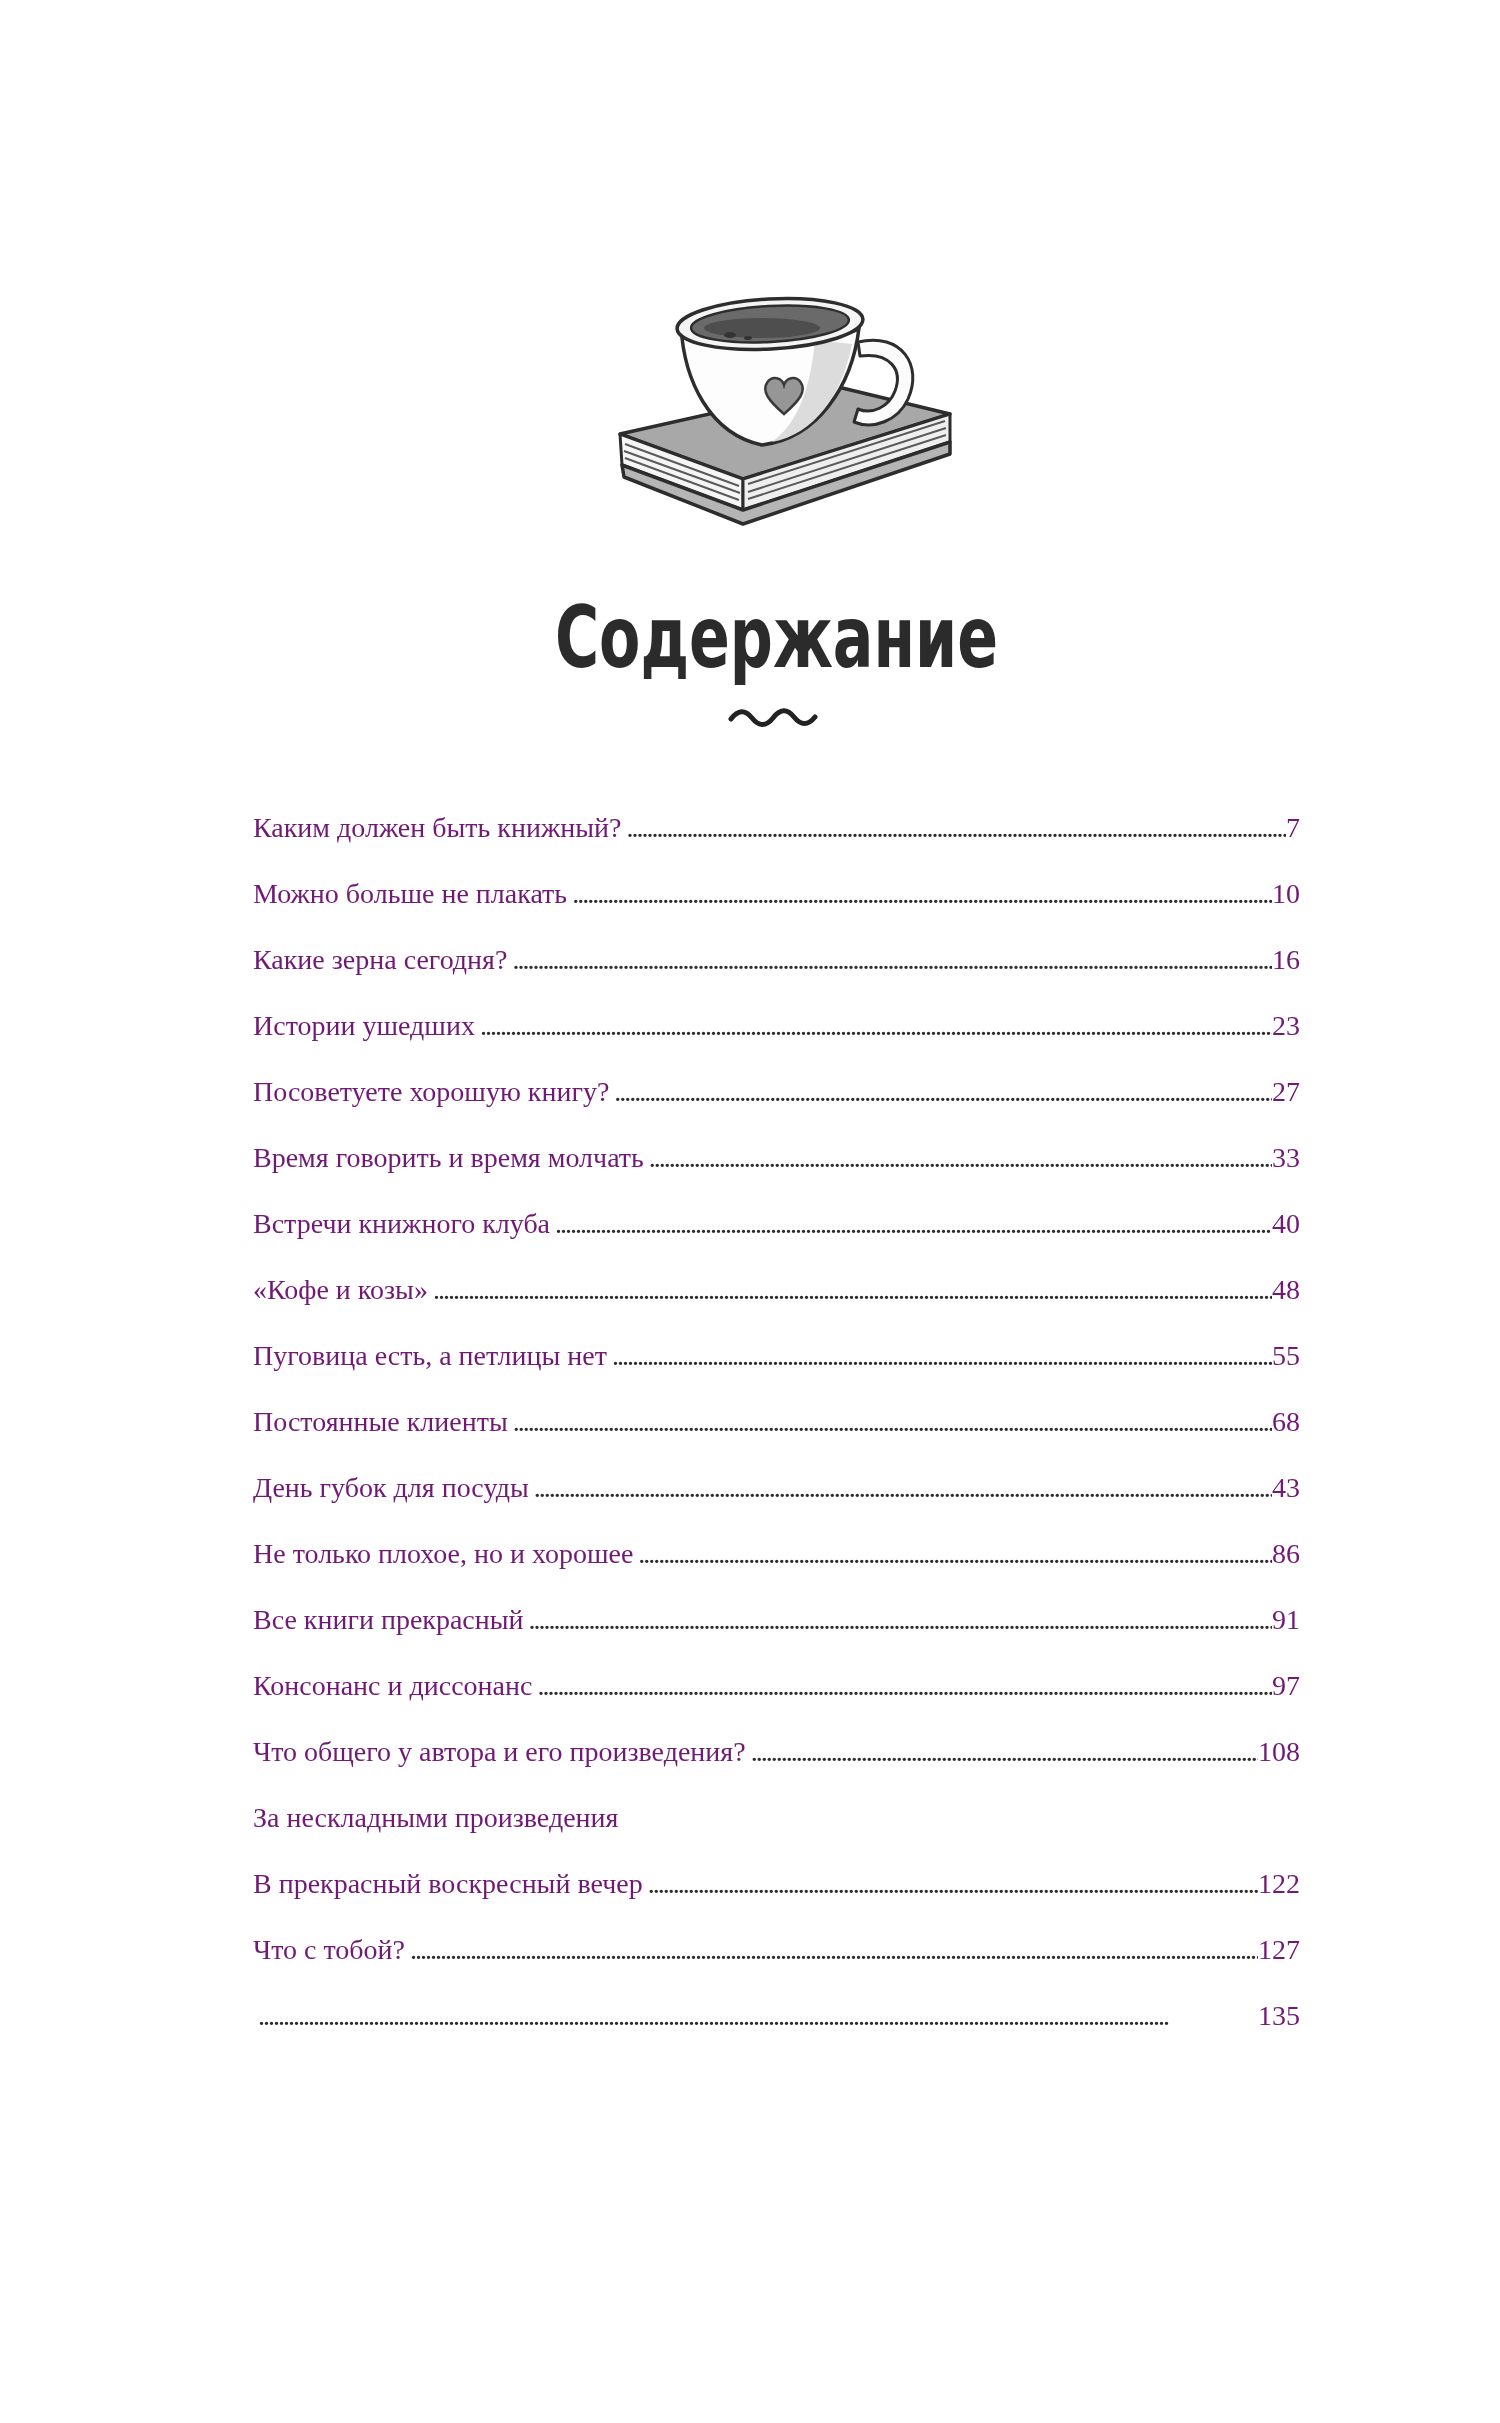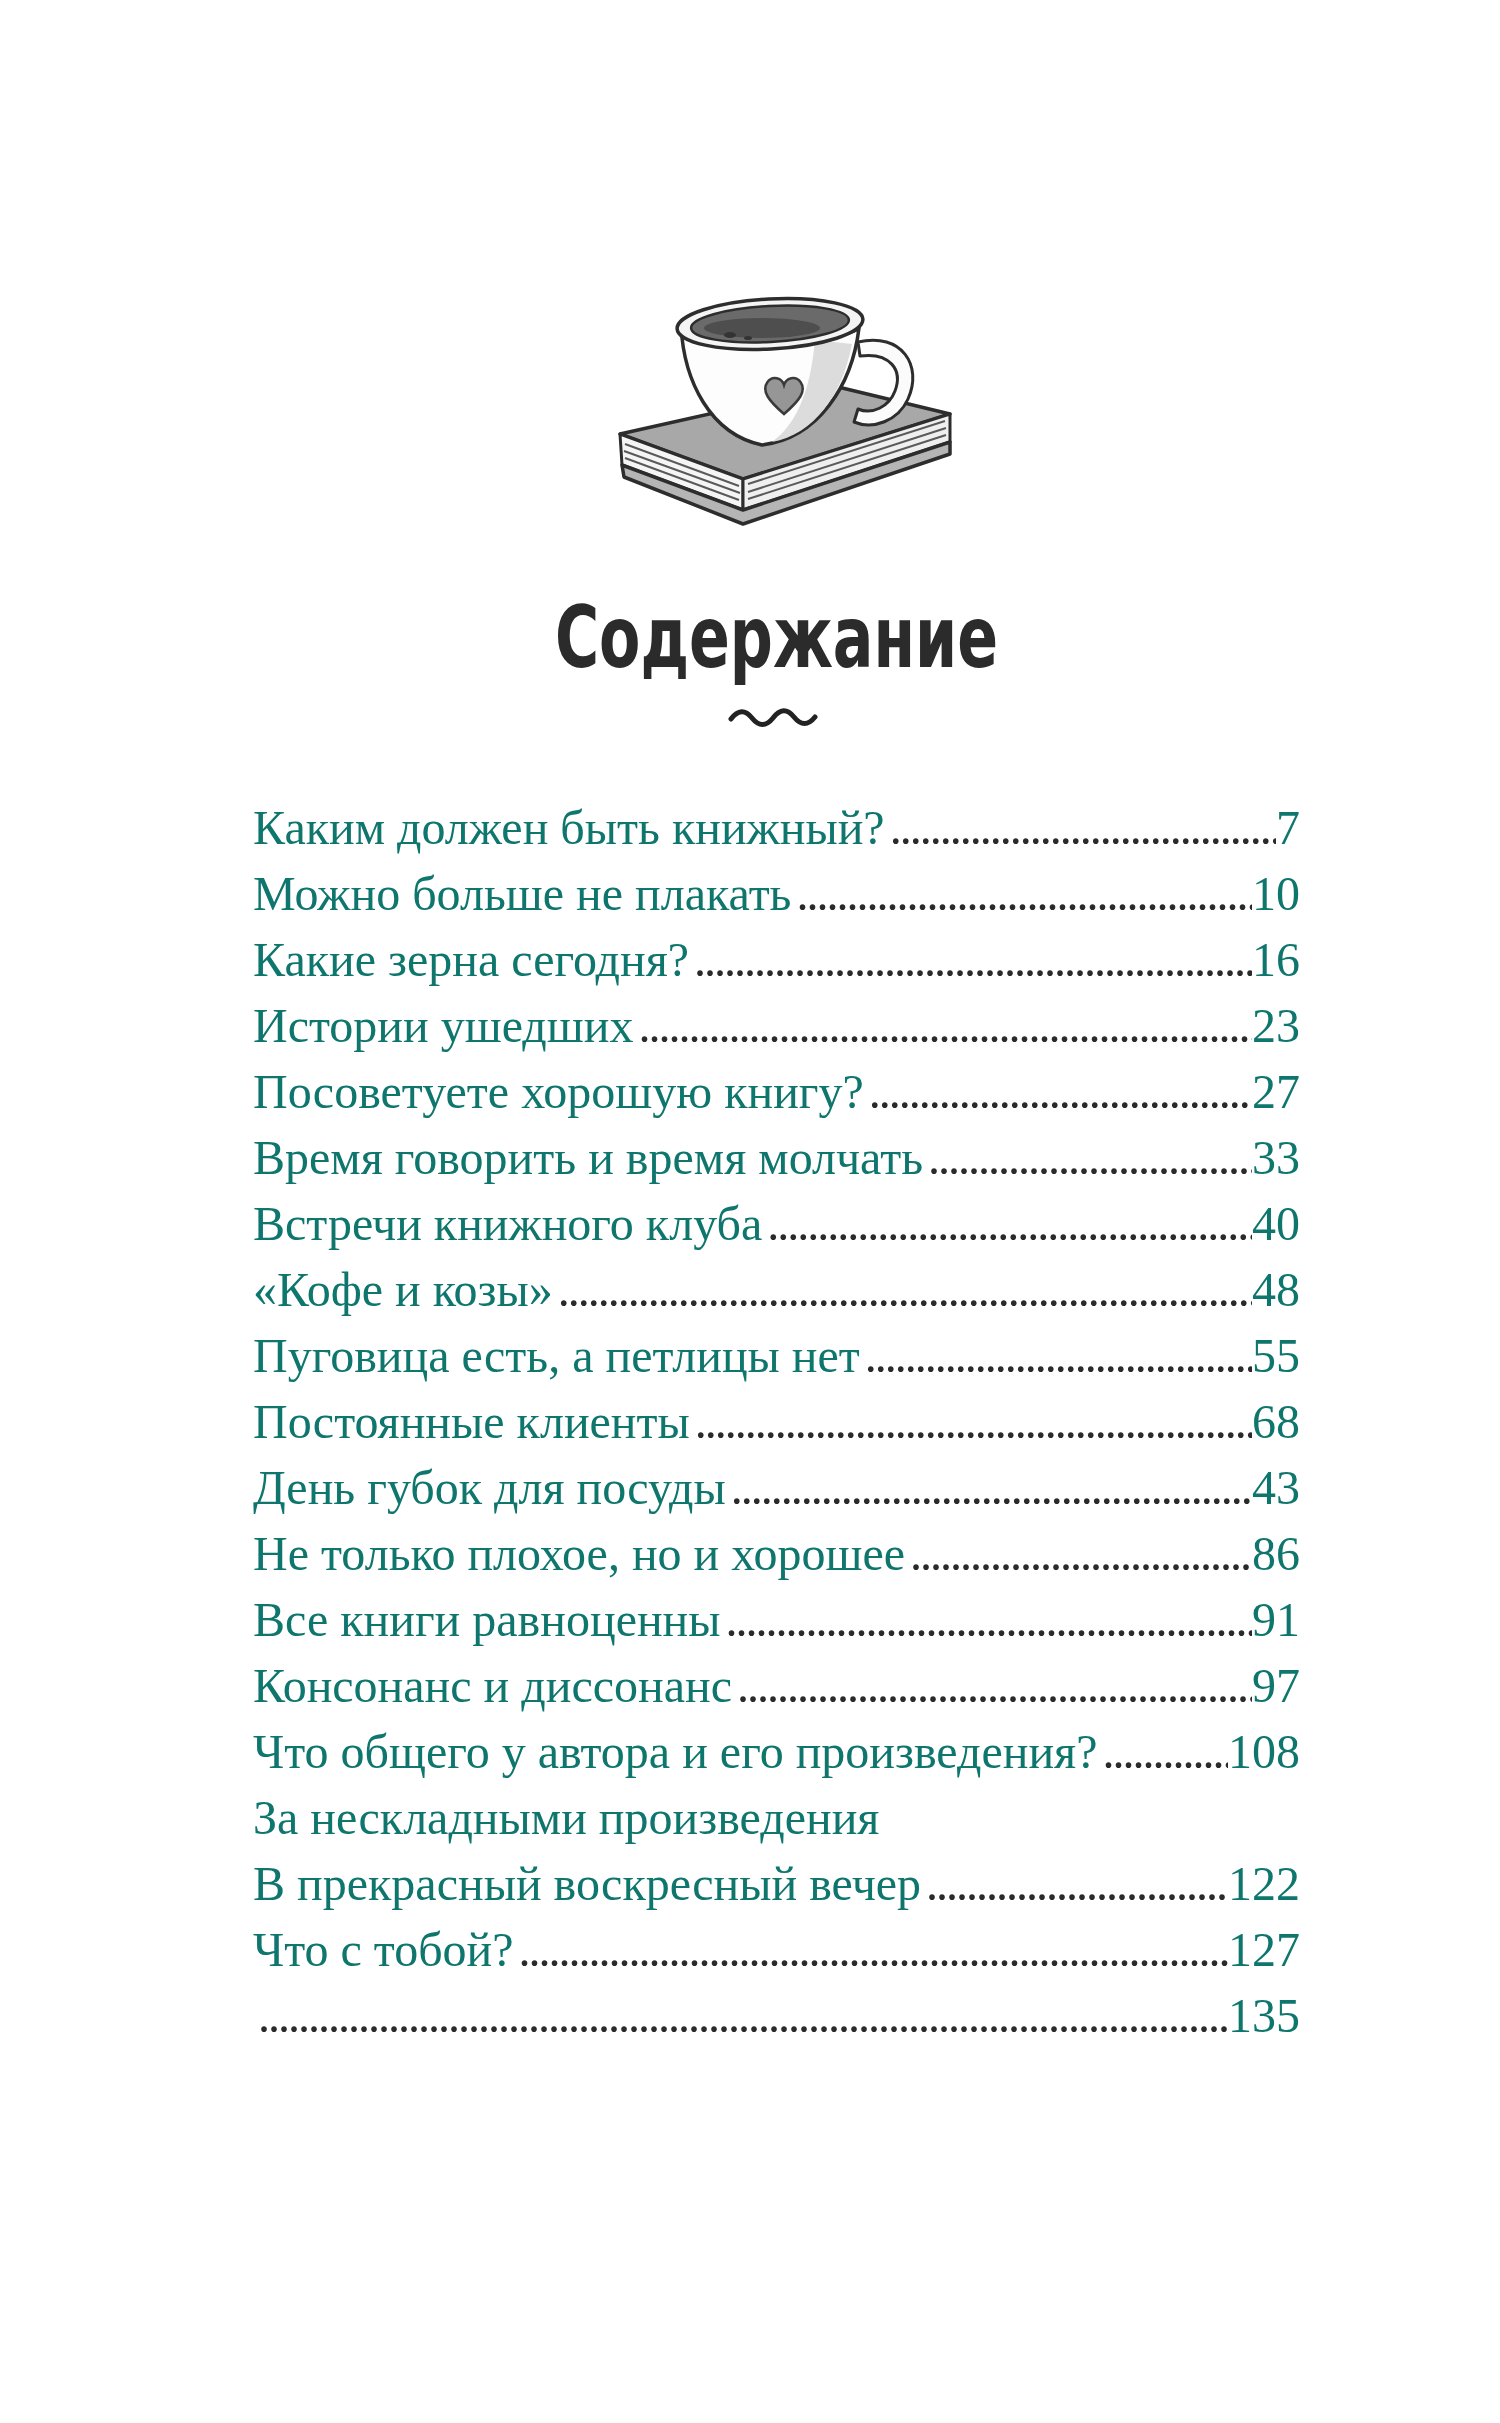--- a/index.html
+++ b/index.html
@@ -45,22 +45,22 @@
   .toc{
     position:absolute;
     left:253px; top:795px;
     width:1047px;
   }
   .row{
     display:flex;
     align-items:flex-start;
     height:66px;
     line-height:66px;
-    font-size:48px;
-    color:#0f766e;
+    font-size:28px;
+    color:#701a75;
     white-space:nowrap;
   }
   .row .t{flex:0 0 auto;}
   .row .leader{
     flex:1 1 auto;
     overflow:hidden;
     white-space:nowrap;
     padding-left:5px;
     min-width:0;
   }
@@ -164,21 +164,21 @@
       <span class="t">День губок для посуды</span>
       <span class="leader"></span>
       <span class="p">43</span>
     </div>
   <div class="row">
       <span class="t">Не только плохое, но и хорошее</span>
       <span class="leader"></span>
       <span class="p">86</span>
     </div>
   <div class="row">
-      <span class="t">Все книги равноценны</span>
+      <span class="t">Все книги прекрасный</span>
       <span class="leader"></span>
       <span class="p">91</span>
     </div>
   <div class="row">
       <span class="t">Консонанс и диссонанс</span>
       <span class="leader"></span>
       <span class="p">97</span>
     </div>
   <div class="row">
       <span class="t">Что общего у автора и его произведения?</span>

